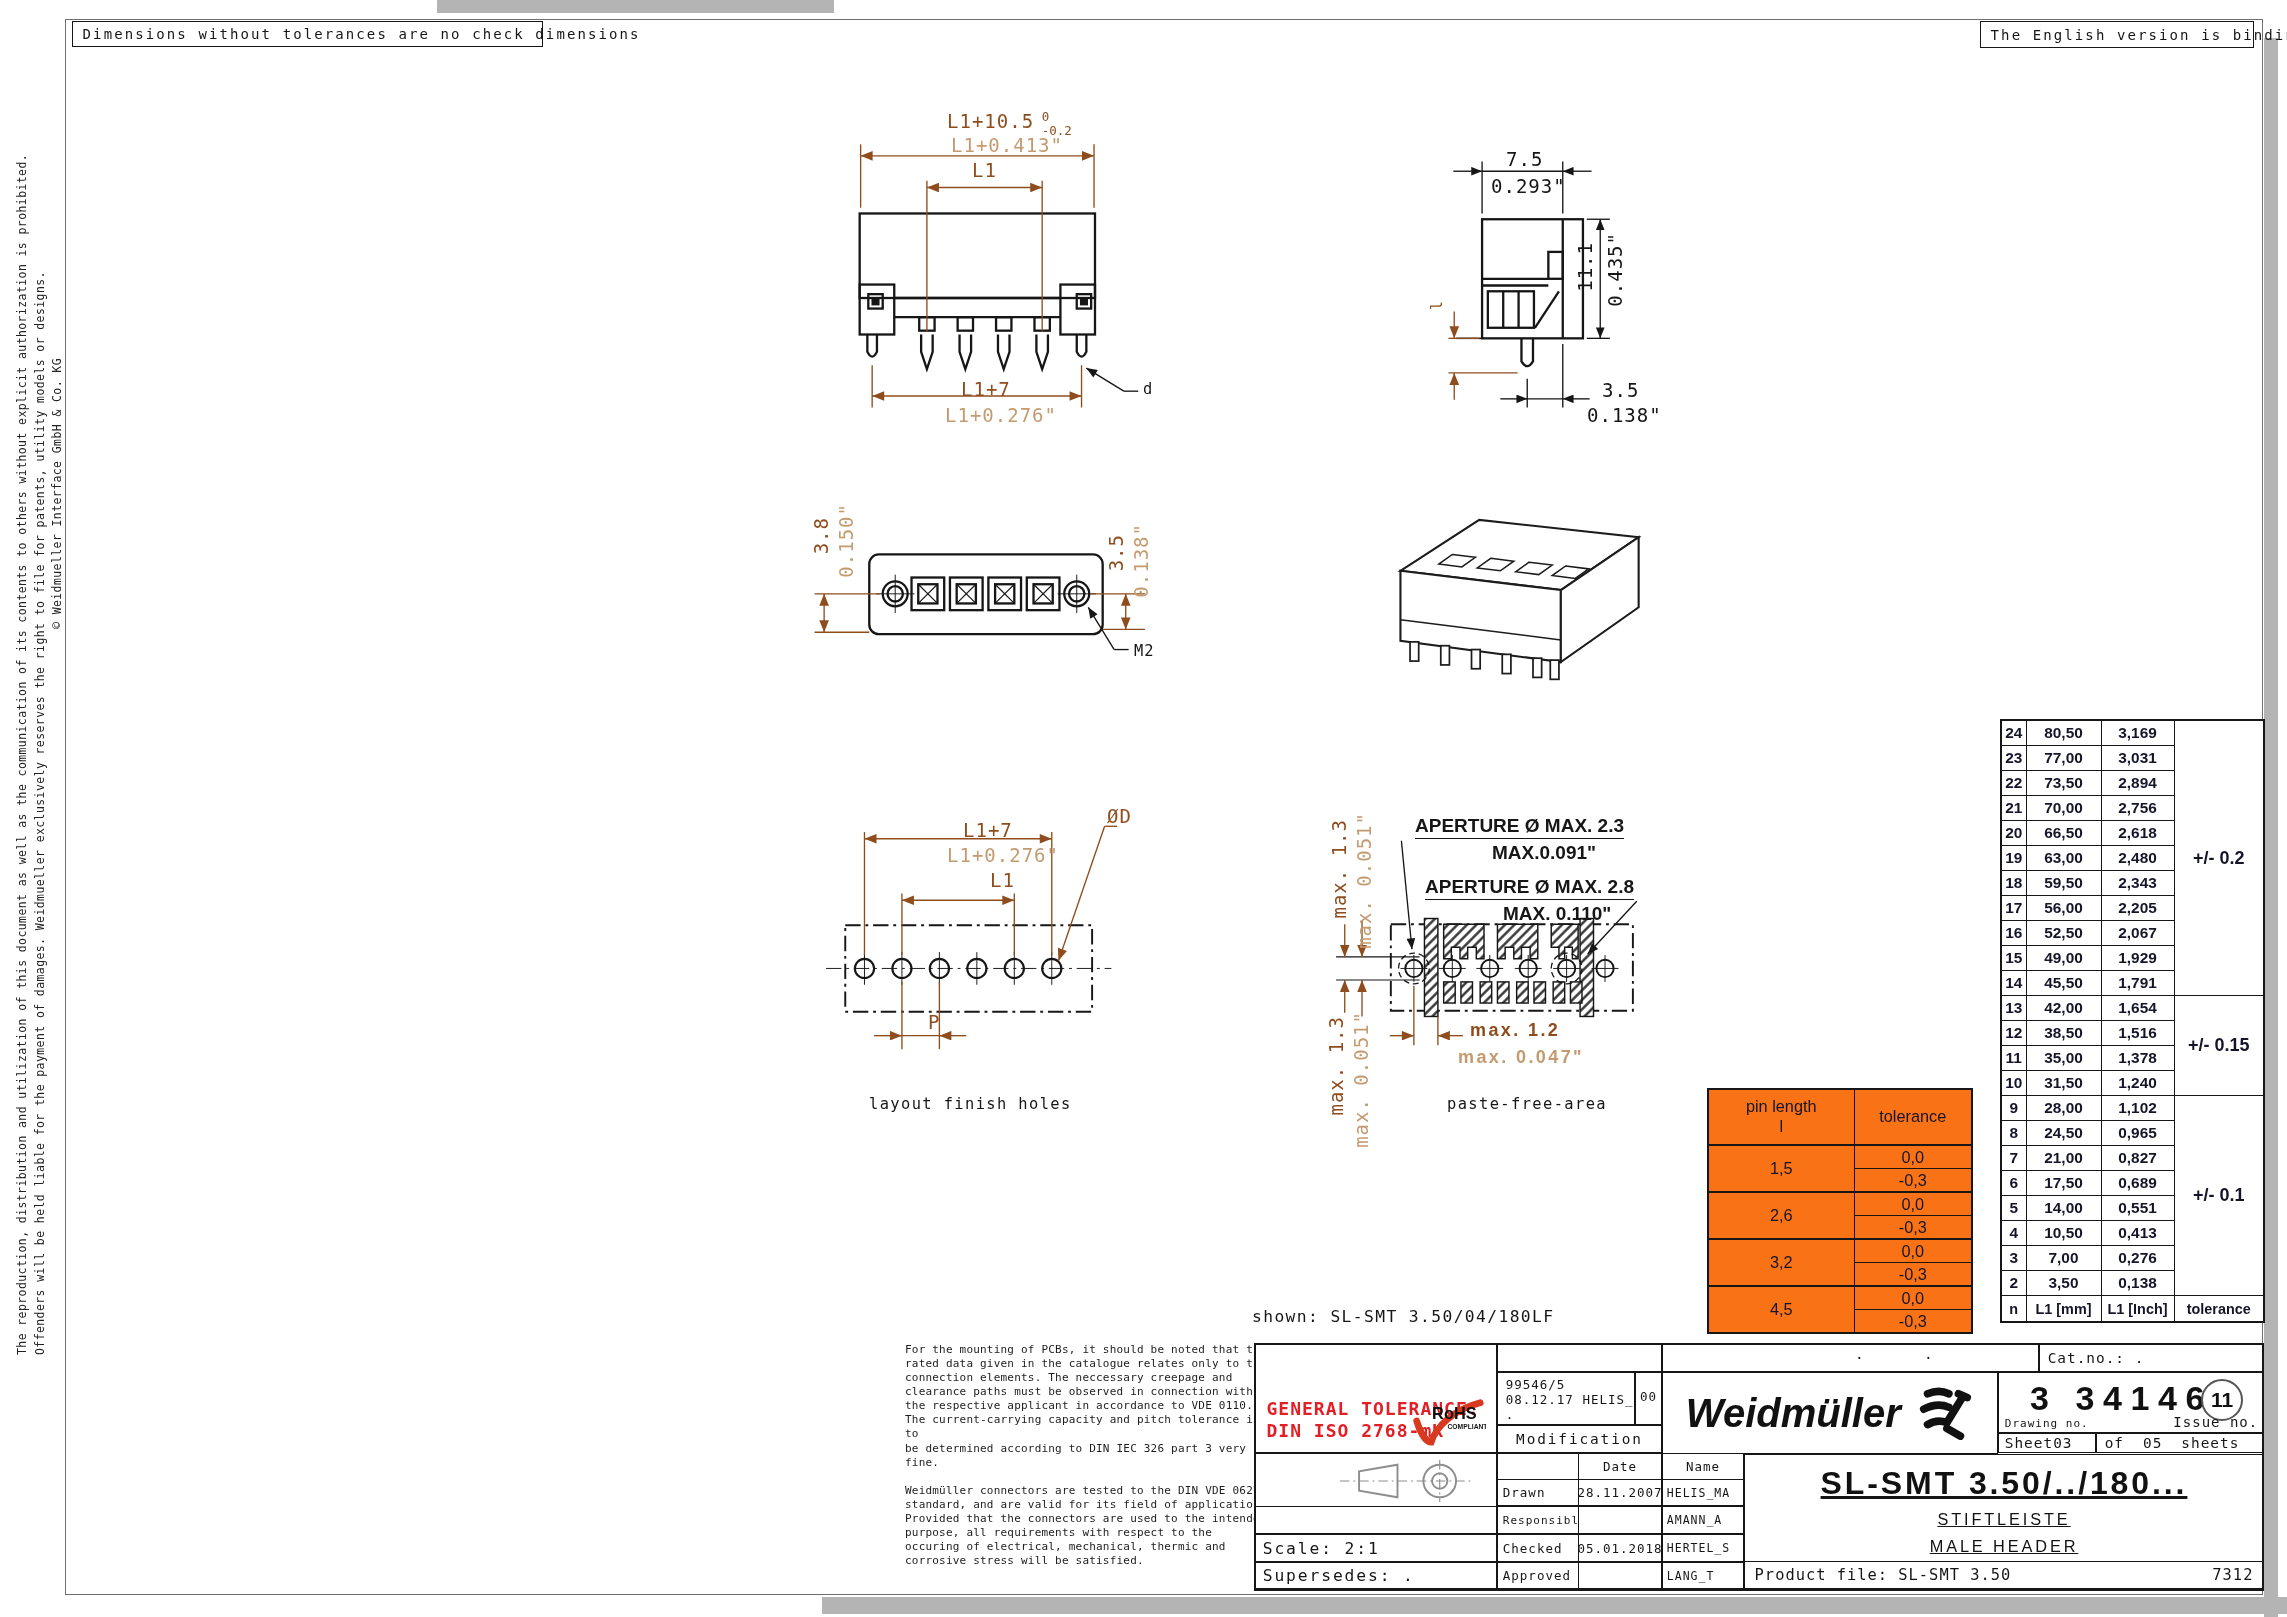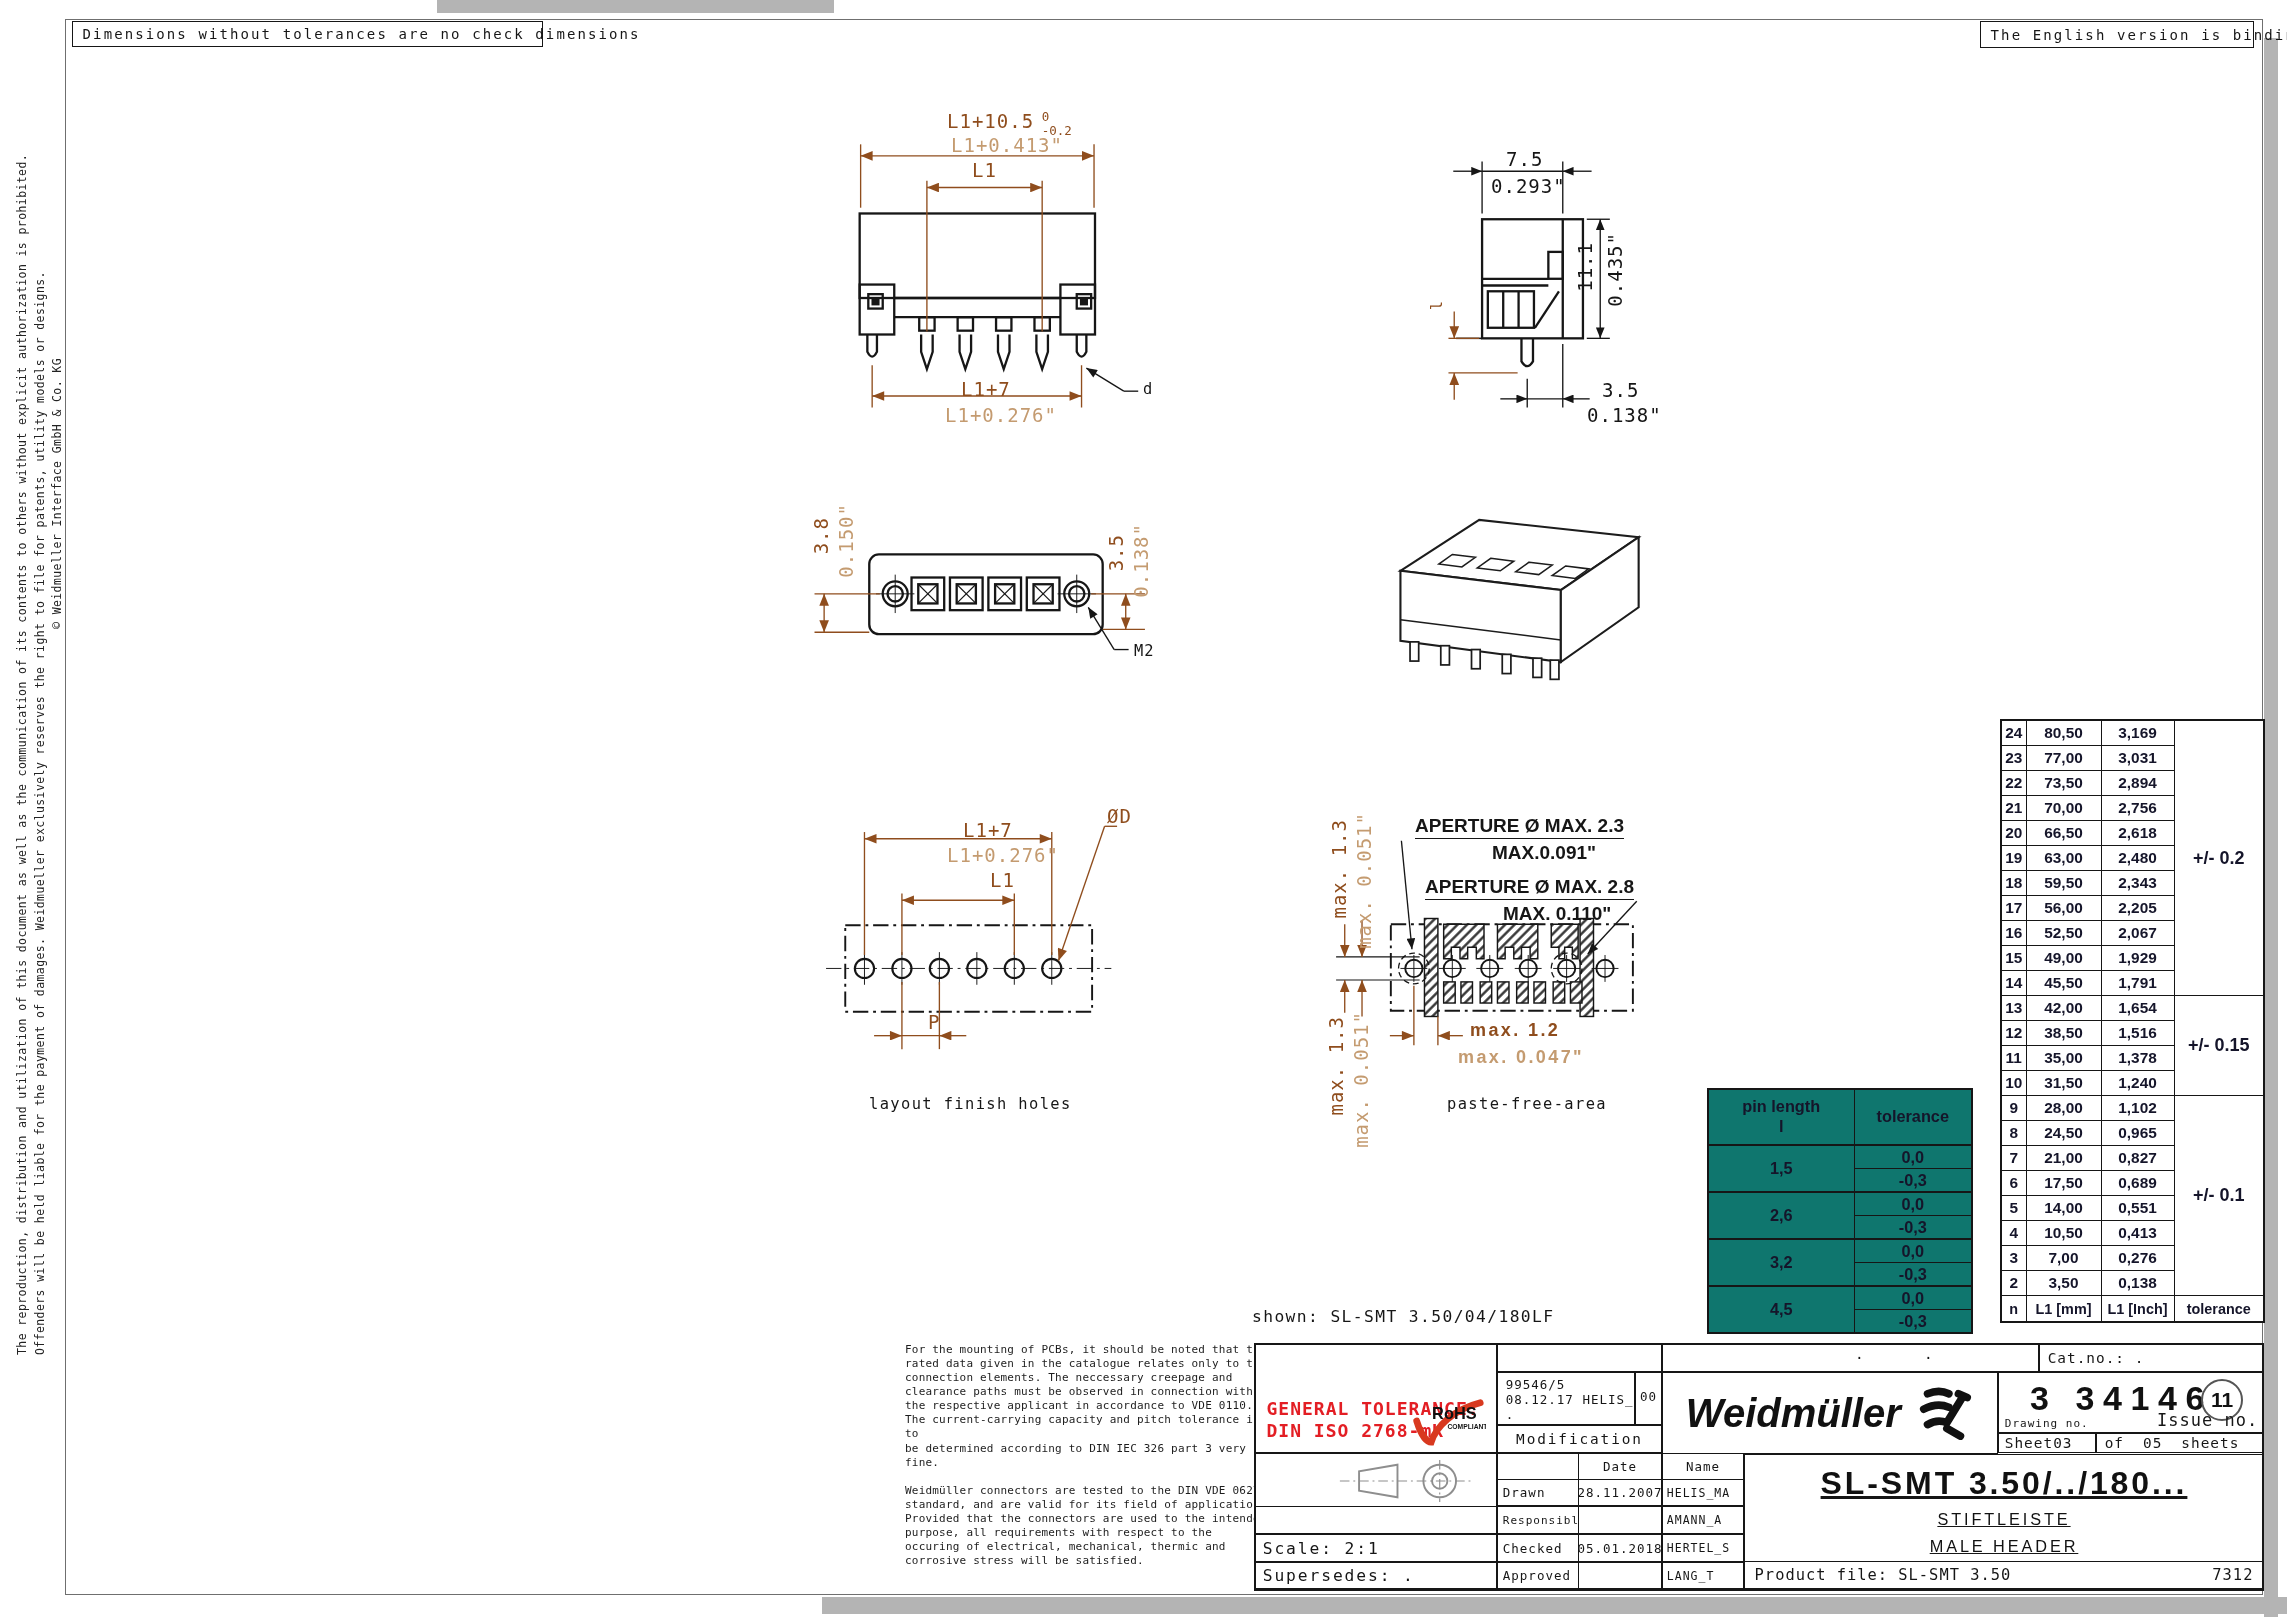--- a/index.html
+++ b/index.html
@@ -33,21 +33,21 @@
   .bigno{font-family:"Liberation Sans",sans-serif;font-weight:bold;font-size:34px;letter-spacing:8.6px;color:#111;white-space:nowrap;}
   .issue-circ{width:42px;height:42px;border:2.5px solid #555;border-radius:50%;display:flex;align-items:center;justify-content:center;font-family:"Liberation Sans",sans-serif;font-weight:bold;font-size:21px;color:#111;box-sizing:border-box;}
   .ptitle{font-family:"Liberation Sans",sans-serif;font-weight:bold;font-size:32px;letter-spacing:2.9px;color:#111;white-space:nowrap;}
   .psub{font-family:"Liberation Sans",sans-serif;font-size:16.3px;letter-spacing:2.9px;color:#111;white-space:nowrap;}
   
   #l1-table{position:absolute;left:2000px;top:719px;border-collapse:collapse;background:#fff;font-family:"Liberation Sans",sans-serif;font-weight:bold;font-size:15.4px;color:#15152a;border:2.3px solid #161616;}
   #l1-table td{border:1.5px solid #161616;text-align:center;height:24px;padding:0 1.9px;}
   #l1-table td.c-tol{font-size:18px;}
   #l1-table tr.l1-head td{font-size:14.4px;height:25px;}
   
-  #pin-table{position:absolute;left:1707px;top:1088px;border-collapse:collapse;background:#0f766e;font-family:"Liberation Sans",sans-serif;font-weight:bold;font-size:16.3px;color:#15152a;border:2.5px solid #161616;}
+  #pin-table{position:absolute;left:1707px;top:1088px;border-collapse:collapse;background:#f97316;font-family:"Liberation Sans",sans-serif;font-weight:normal;font-size:16.3px;color:#15152a;border:2.5px solid #161616;}
   #pin-table td{border:1.3px solid #161616;text-align:center;padding:0;}
   #pin-table td.ph{height:54px;white-space:pre-line;line-height:1.2;border-bottom:2.3px solid #161616;}
   #pin-table td.p-tol{height:22px;}
   #pin-table tr.pt-top td{border-top:2.1px solid #161616;}
   svg{display:block;}
 </style>
 </head>
 <body>
 
 <div class="abs graybar" style="left:437px;top:0;width:397px;height:12.5px;"></div>
@@ -646,21 +646,21 @@
       <path d="M34,44 l14,8"></path>
     </g>
   </svg>
 </div>
 <div class="cell" style="left:1998px;top:1372px;width:265px;height:61px;">
   <span class="bigno" style="position:absolute;left:31px;top:5.8px;">3 34146</span>
   <div class="issue-circ" style="position:absolute;left:202px;top:5.8px;">
     <span>11</span>
   </div>
   <span class="tlab" style="position:absolute;left:5.8px;bottom:1.9px;font-size:11px;">Drawing no.</span>
-  <span class="tlab" style="position:absolute;right:3.8px;bottom:1.9px;font-size:17px;">Issue no.</span>
+  <span class="tlab" style="position:absolute;right:3.8px;bottom:1.9px;font-size:14px;">Issue no.</span>
 </div>
 <div class="cell" style="left:1998px;top:1433px;width:98px;height:20px;display:flex;align-items:center;padding-left:5.8px;">
   <span class="tlab15">Sheet</span>
   <span class="tlab15">03</span>
 </div>
 <div class="cell" style="left:2096px;top:1433px;width:167px;height:20px;display:flex;align-items:center;gap:19px;padding-left:7.7px;">
   <span class="tlab15">of</span>
   <span class="tlab15">05</span>
   <span class="tlab15">sheets</span>
 </div>

